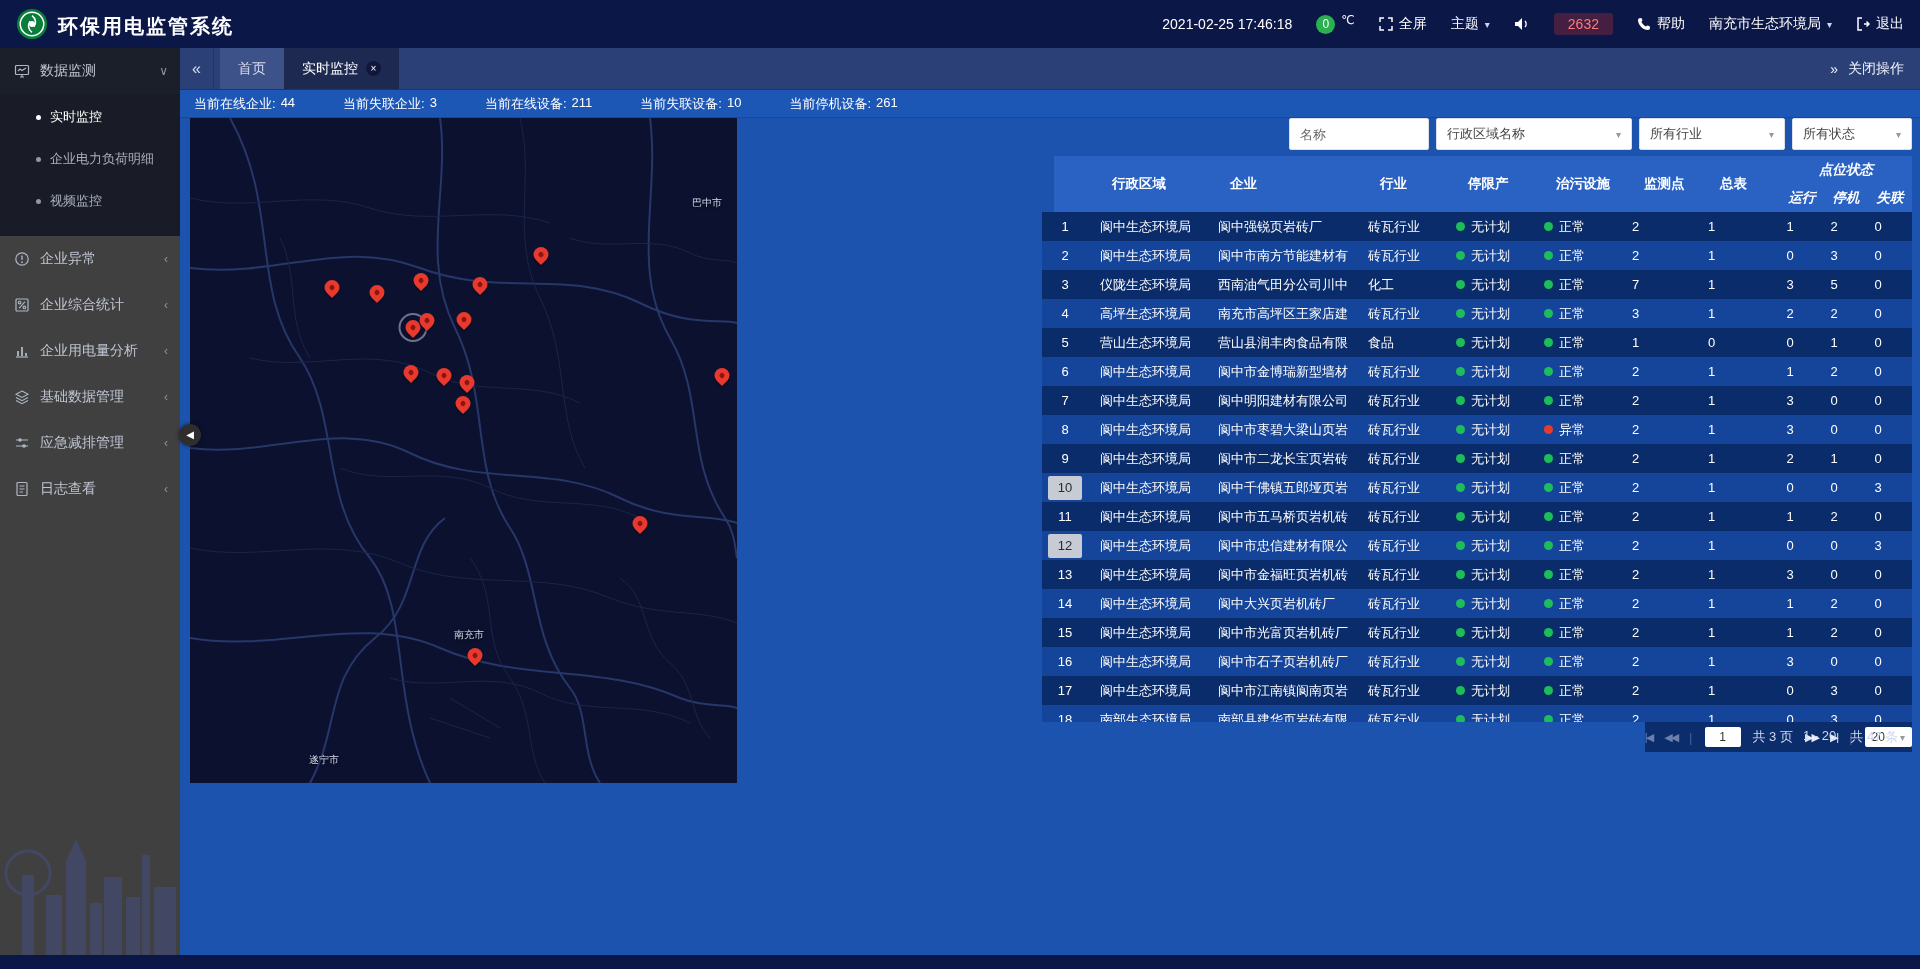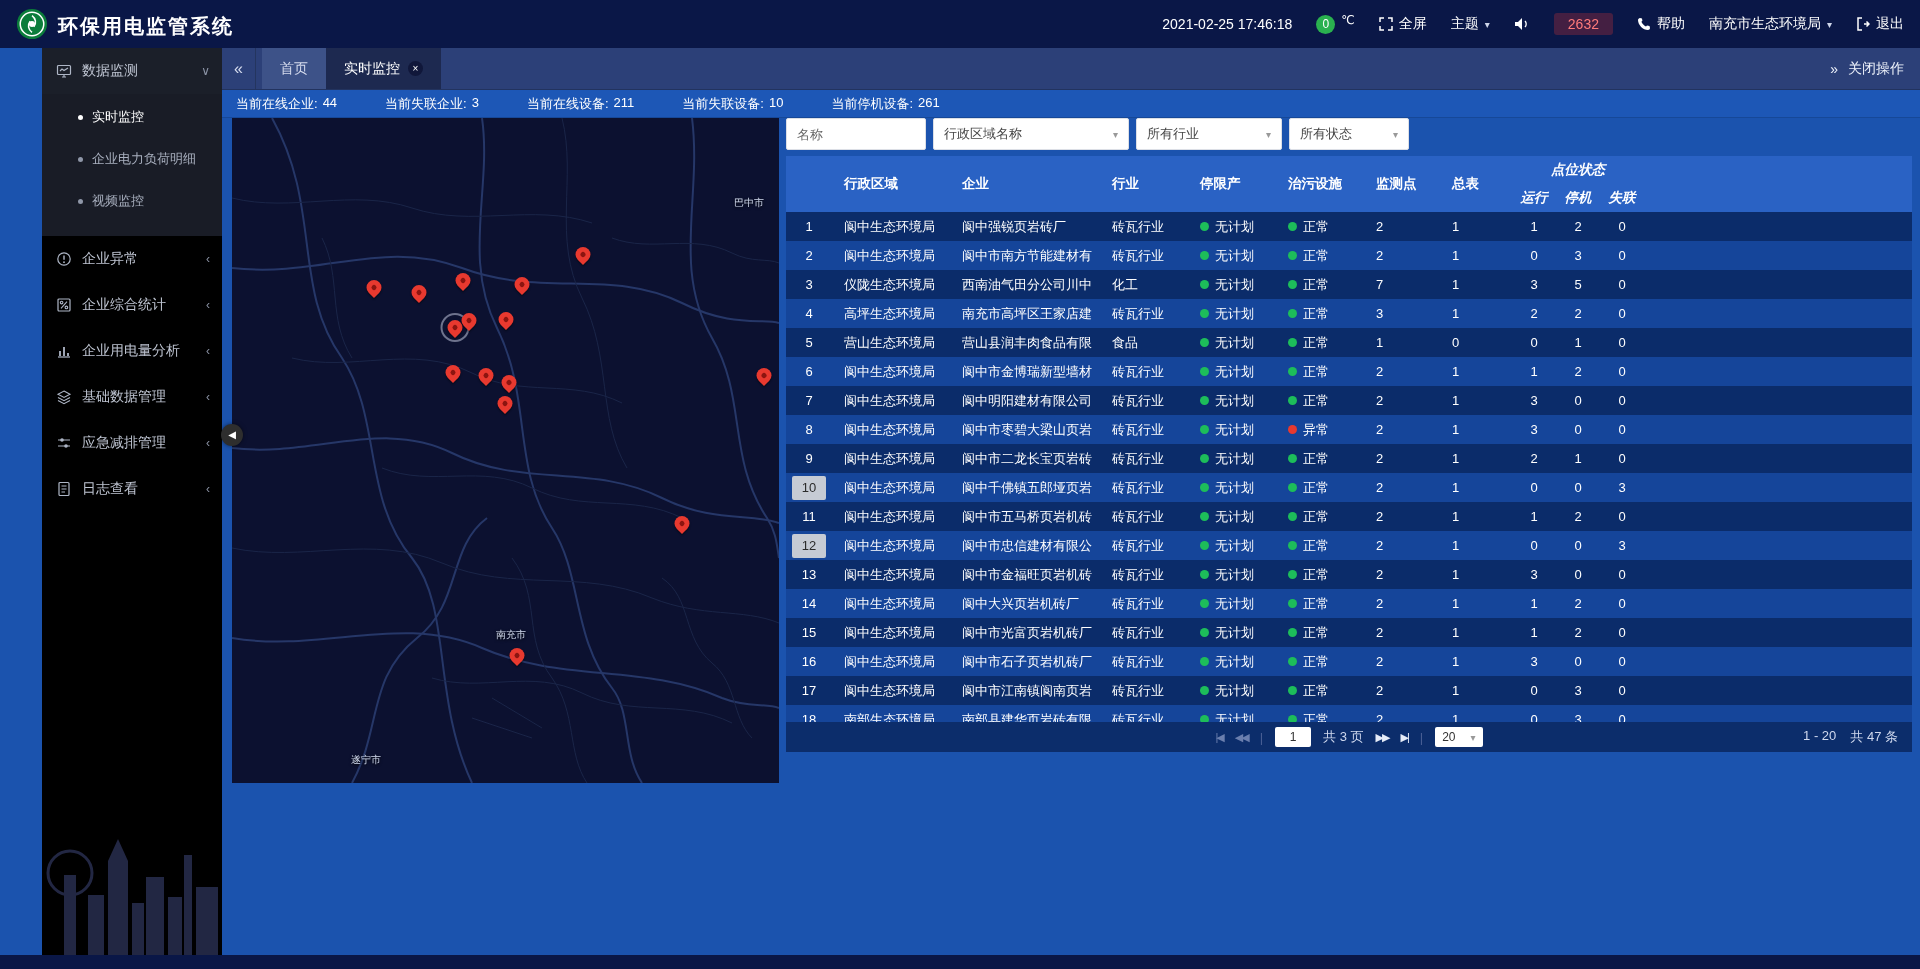--- a/index.html
+++ b/index.html
@@ -17,21 +17,21 @@
   .t-static { cursor: default; }
   .temp-badge { width: 19px; height: 19px; border-radius: 50%; background: #2ab14f; color: #fff; font-size: 12px; display: flex; align-items: center; justify-content: center; }
   .temp-unit { font-size: 12px; position: relative; top: -4px; }
   .alarm-pill { background: rgba(220,53,53,.28); color: #ff7b7b; padding: 3px 14px; border-radius: 3px; font-size: 14px; }
   .caret { font-size: 10px; color: #cfd6ea; }
 
   
   .frame { flex: 1; display: flex; min-height: 0; }
 
   
-  .sidebar { width: 180px; background: #000000; color: #bfc5d2; flex: none; position: relative; overflow: hidden; margin-left: 42px; }
+  .sidebar { width: 180px; background: #404040; color: #bfc5d2; flex: none; position: relative; overflow: hidden; }
   .menu-item { height: 46px; display: flex; align-items: center; padding: 0 12px 0 14px; gap: 10px; font-size: 14px; cursor: pointer; }
   .menu-item.expanded { background: #1b1f29; }
   .micon { width: 16px; height: 16px; color: #aeb6c6; flex: none; display: flex; }
   .mlabel { flex: 1; white-space: nowrap; overflow: hidden; }
   .chev { font-size: 12px; color: #8b93a5; }
   .submenu { background: #191c26; padding: 2px 0 14px; }
   .submenu-item { height: 42px; display: flex; align-items: center; gap: 9px; padding-left: 36px; font-size: 13px; color: #a9b0bf; cursor: pointer; }
   .bullet { width: 5px; height: 5px; border-radius: 50%; background: #8f97a8; flex: none; }
   .submenu-item.active { color: #fff; }
   .submenu-item.active .bullet { background: #fff; }
@@ -57,21 +57,21 @@
   .map-panel { width: 547px; height: 665px; flex: none; position: relative; }
   .map-inner { position: absolute; inset: 0; background: #0c1130; overflow: hidden; }
   .map-roads { position: absolute; inset: 0; }
   .map-city { position: absolute; color: #d3dcf0; font-size: 10px; transform: translate(-50%,-50%); text-shadow: 0 1px 3px #000; white-space: nowrap; }
   .pin { position: absolute; width: 15px; height: 15px; background: #e8392f; border-radius: 50% 50% 50% 0; transform: translate(-50%,-100%) rotate(-45deg); box-shadow: -1px 1px 2px rgba(0,0,0,.45); cursor: pointer; }
   .pin::after { content: ''; position: absolute; width: 5px; height: 5px; border-radius: 50%; background: #8c1510; top: 5px; left: 5px; }
   .pin.ripple::before { content: ''; position: absolute; inset: -7px; border: 2px solid rgba(230,235,255,.45); border-radius: 50%; }
   .map-toggle { position: absolute; left: -11px; top: 46%; width: 22px; height: 22px; border-radius: 50%; background: #2e2e2e; color: #fff; font-size: 10px; display: flex; align-items: center; justify-content: center; z-index: 6; cursor: pointer; box-shadow: 0 0 4px rgba(0,0,0,.5); }
 
   
-  .right-panel { flex: 1; min-width: 0; display: flex; flex-direction: column; }
+  .right-panel { flex: 1; min-width: 0; display: flex; flex-direction: column; align-items: flex-end; }
   .filters { display: flex; gap: 7px; height: 32px; margin-bottom: 6px; flex: none; }
   .f-input { width: 140px; height: 32px; background: #fff; border: 1px solid #dcdfe6; border-radius: 2px; padding: 0 10px; font-size: 13px; color: #333; font-family: inherit; outline: none; }
   .f-input::placeholder { color: #666; }
   .f-select { height: 32px; display: flex; align-items: center; justify-content: space-between; padding: 0 10px; background: #fff; border: 1px solid #dcdfe6; border-radius: 2px; font-size: 13px; color: #444; cursor: pointer; }
   .f-region { width: 196px; } .f-industry { width: 146px; } .f-status { width: 120px; }
   .sel-caret { color: #999; font-size: 10px; margin-left: 10px; }
 
   .thead, .trow { display: grid; grid-template-columns: 46px 118px 150px 88px 88px 88px 76px 72px 44px 44px 44px minmax(0,1fr); }
   .thead { background: #2a62c4; color: #fff; font-size: 13.5px; font-weight: bold; height: 56px; grid-template-rows: 28px 28px; flex: none; }
   .th { display: flex; align-items: center; padding-left: 12px; grid-row: 1 / 3; white-space: nowrap; }

